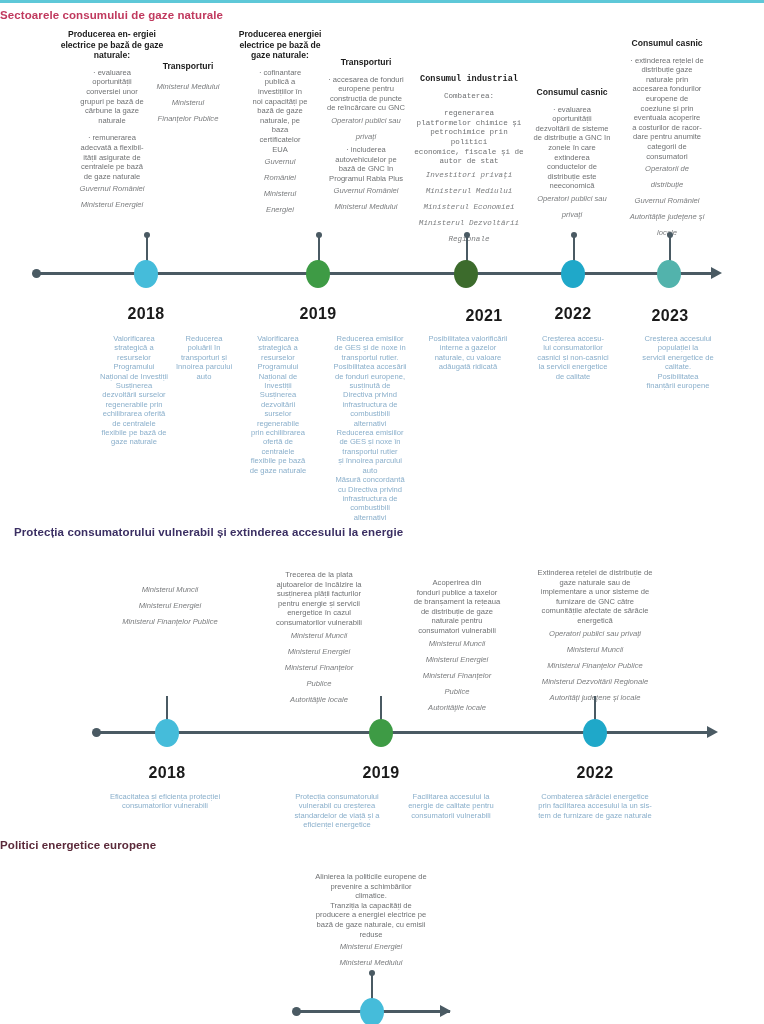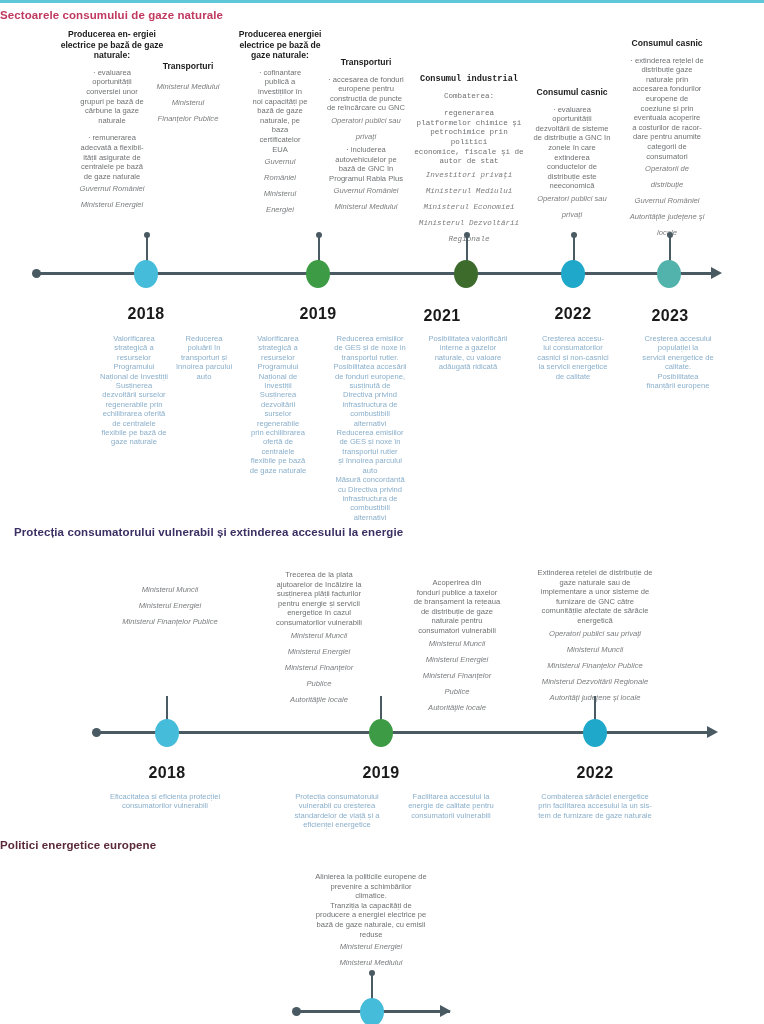--- a/index.html
+++ b/index.html
@@ -238,21 +238,21 @@
 <div class="year" style="left:110px;top:305px;width:72px;">2018</div>
 
 <div class="stem" style="left:318px;top:236px;height:38px;"></div>
 <div class="stem-dot" style="left:316px;top:232px;"></div>
 <div class="node" style="left:306px;top:260px;background:#3e9b45;"></div>
 <div class="year" style="left:282px;top:305px;width:72px;">2019</div>
 
 <div class="stem" style="left:466px;top:236px;height:38px;"></div>
 <div class="stem-dot" style="left:464px;top:232px;"></div>
 <div class="node" style="left:454px;top:260px;background:#3c6b2c;"></div>
-<div class="year" style="left:406px;top:307px;width:72px;">2021</div>
+<div class="year" style="left:448px;top:307px;width:72px;">2021</div>
 
 <div class="stem" style="left:573px;top:236px;height:38px;"></div>
 <div class="stem-dot" style="left:571px;top:232px;"></div>
 <div class="node" style="left:561px;top:260px;background:#1fa8c9;"></div>
 <div class="year" style="left:537px;top:305px;width:72px;">2022</div>
 
 <div class="stem" style="left:669px;top:236px;height:38px;"></div>
 <div class="stem-dot" style="left:667px;top:232px;"></div>
 <div class="node" style="left:657px;top:260px;background:#52b3ac;"></div>
 <div class="year" style="left:634px;top:307px;width:72px;text-align:center;">2023</div>

